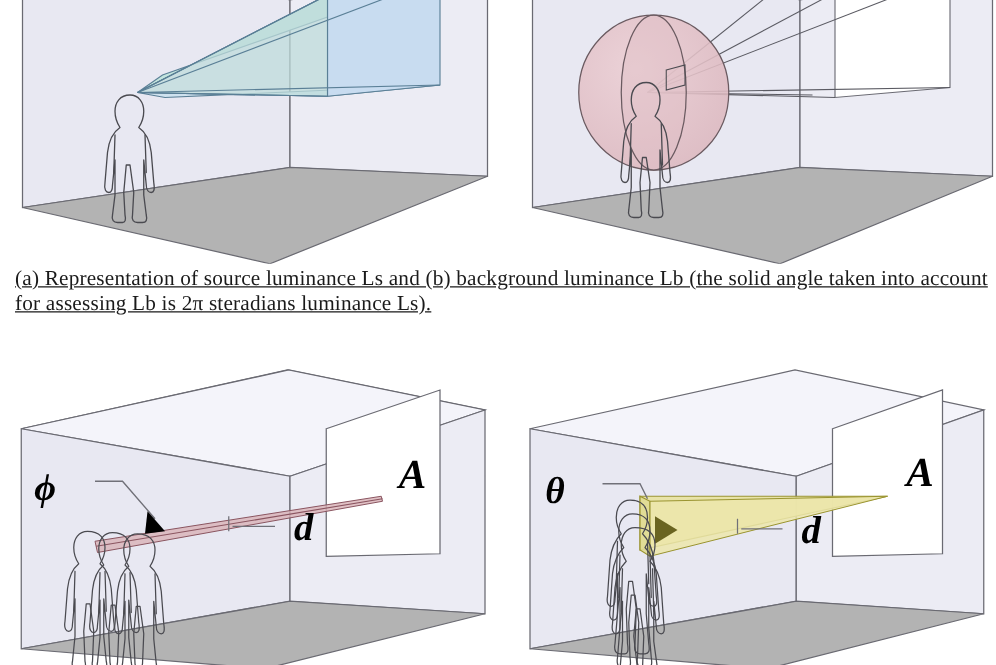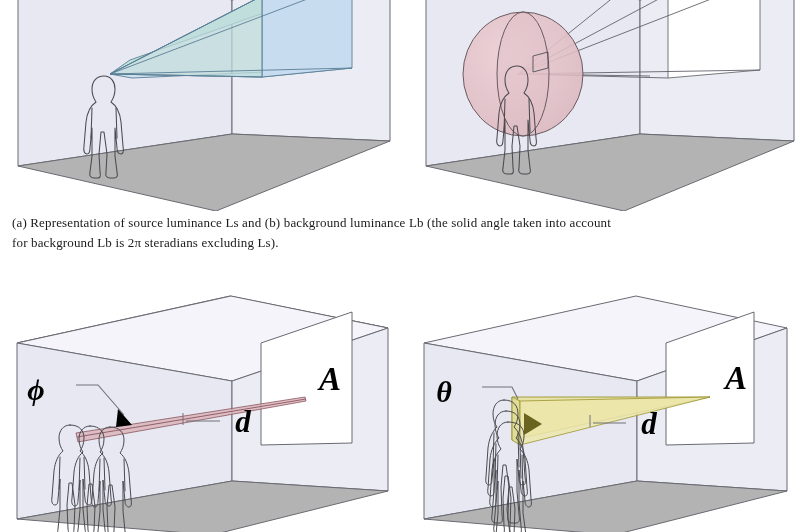--- a/index.html
+++ b/index.html
@@ -26,24 +26,25 @@
   #panel-b { left: 400px; top: -14px; width: 397px; height: 225px; }
   #panel-c { left: 0px;   top: 285px; width: 400px; height: 250px; }
   #panel-d { left: 400px; top: 285px; width: 397px; height: 250px; }
 
   #caption {
     position: absolute;
     left: 12px;
     top: 213px;
     width: 760px;
     font-family: "Liberation Serif", serif;
-    font-size: 13px;
+    font-size: 17px;
     line-height: 20px;
     color: #1a1a1a;
     letter-spacing: 0.15px;
+    text-decoration: underline;
   }
   .caption-line { display: block; white-space: nowrap; }
 
   svg { display: block; }
   .lbl-math {
     font-family: "Liberation Serif", serif;
     font-style: italic;
     font-weight: bold;
     fill: #000000;
   }
@@ -155,21 +156,21 @@
                    C128,86 124,80 117,80 Z"></path>
           <path d="M105,113 L104,146"></path>
           <path d="M129,113 L130,146"></path>
         </g>
       </g>
     </svg>
   </div>
 
   <div id="caption">
     <span class="caption-line">(a) Representation of source luminance Ls and (b) background luminance Lb (the solid angle taken into account</span>
-    <span class="caption-line">for background Lb is 2π steradians excluding Ls).</span>
+    <span class="caption-line">for assessing Lb is 2π steradians luminance Ls).</span>
   </div>
 
   <div class="panel" id="panel-c">
     <svg width="400" height="250" viewBox="0 0 400 250">
       <defs>
         <clipPath id="clipC">
             <rect x="0" y="0" width="400" height="250"></rect>
           </clipPath>
       </defs>
       <g clip-path="url(#clipC)">

